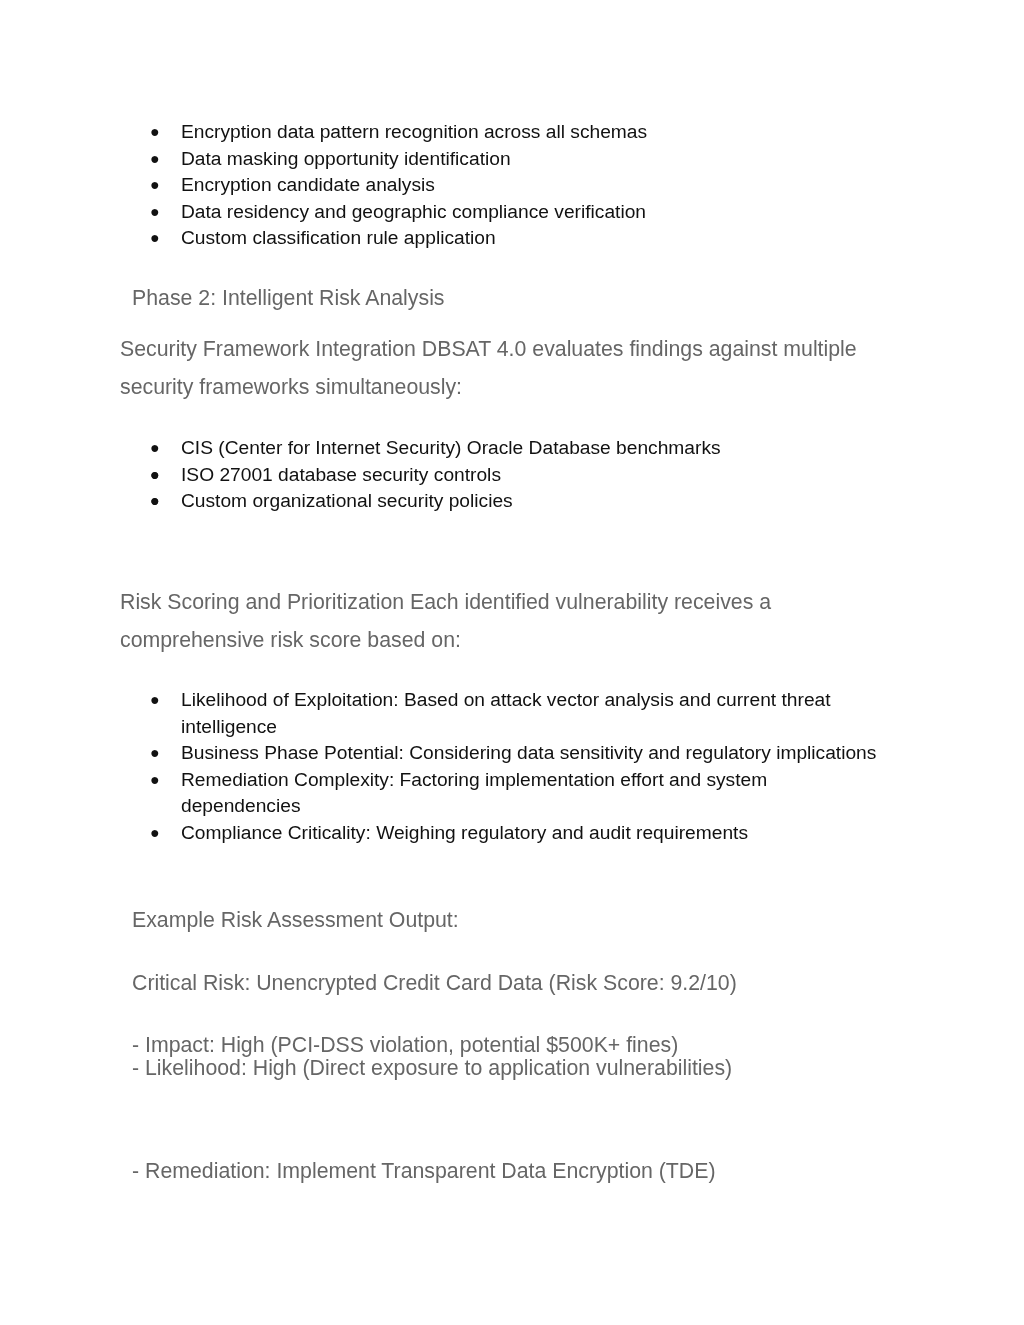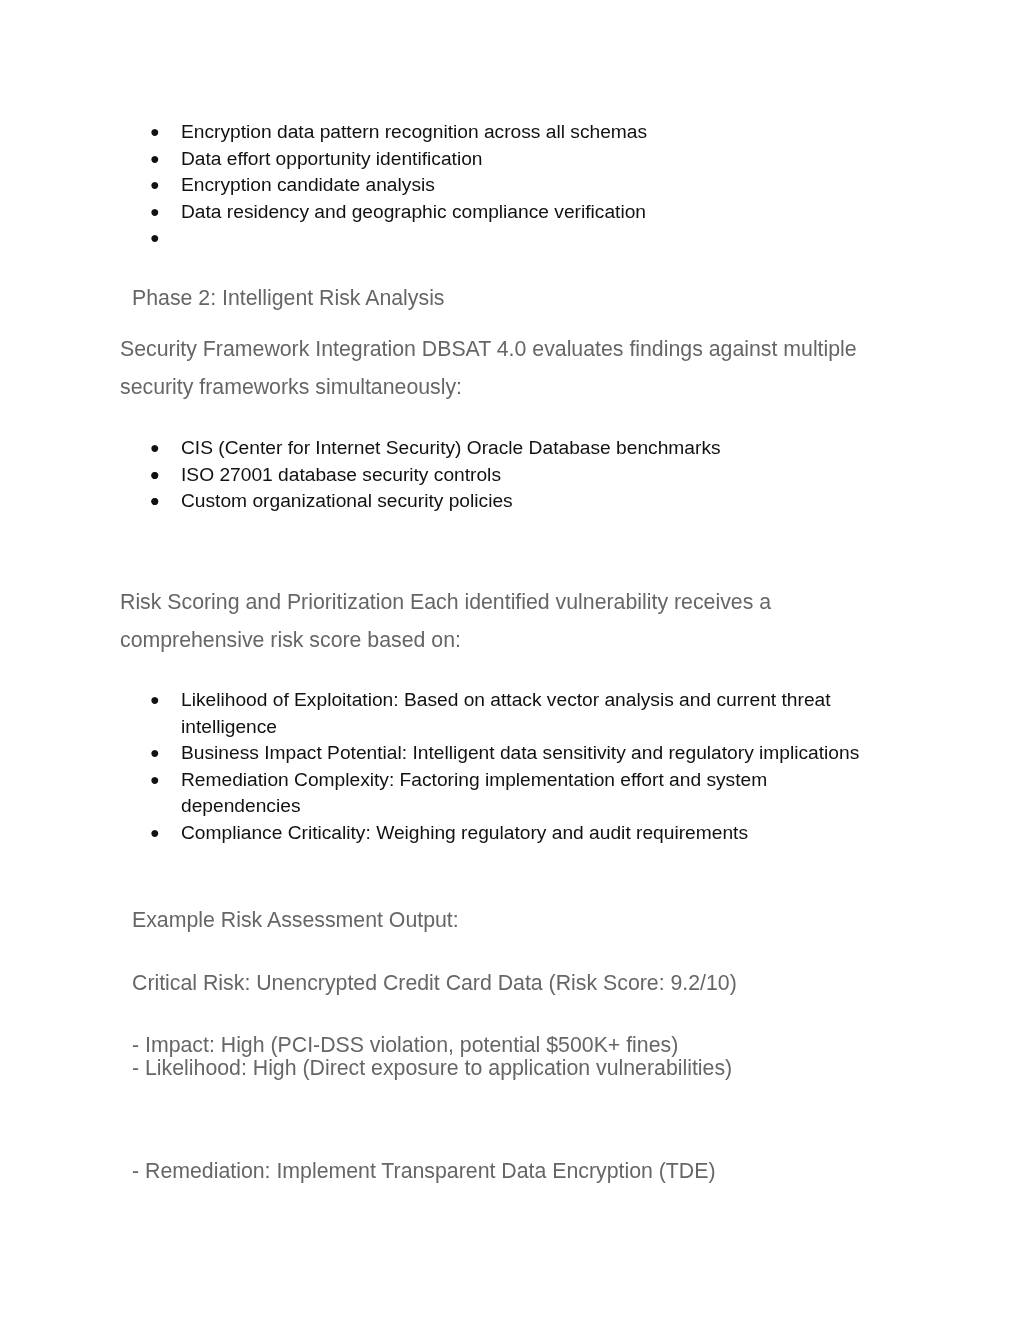--- a/index.html
+++ b/index.html
@@ -11,43 +11,43 @@
     .para { position: absolute; left: 120px; width: 800px; color: #666666; font-size: 21.3px; line-height: 37.5px; margin: 0; }
     .line { position: absolute; left: 120px; color: #666666; font-size: 21.3px; line-height: 28px; margin: 12px; white-space: nowrap; }
   </style>
 </head>
 <body>
 
 <div class="page">
 
   <ul class="bullets" style="top:119px;">
     <li><span class="dot">●</span><span>Encryption data pattern recognition across all schemas</span></li>
-    <li><span class="dot">●</span><span>Data effort opportunity identification</span></li>
+    <li><span class="dot">●</span><span>Data masking opportunity identification</span></li>
     <li><span class="dot">●</span><span>Encryption candidate analysis</span></li>
     <li><span class="dot">●</span><span>Data residency and geographic compliance verification</span></li>
-    <li><span class="dot">●</span></li>
+    <li><span class="dot">●</span><span>Custom classification rule application</span></li>
   </ul>
 
   <p class="line" style="top:272px;">Phase 2: Intelligent Risk Analysis</p>
 
   <p class="para" style="top:331px;">Security Framework Integration DBSAT 4.0 evaluates findings against multiple security frameworks simultaneously:</p>
 
   <ul class="bullets" style="top:435px;">
     <li><span class="dot">●</span><span>CIS (Center for Internet Security) Oracle Database benchmarks</span></li>
     <li><span class="dot">●</span></li>
     <li><span class="dot">●</span><span>ISO 27001 database security controls</span></li>
     <li><span class="dot">●</span></li>
     <li><span class="dot">●</span><span>Custom organizational security policies</span></li>
   </ul>
 
   <p class="para" style="top:584px;">Risk Scoring and Prioritization Each identified vulnerability receives a comprehensive risk score based on:</p>
 
   <ul class="bullets" style="top:687px; width:730px;">
     <li><span class="dot">●</span><span>Likelihood of Exploitation: Based on attack vector analysis and current threat intelligence</span></li>
-    <li><span class="dot">●</span><span>Business Impact Potential: Intelligent data sensitivity and regulatory implications</span></li>
+    <li><span class="dot">●</span><span>Business Phase Potential: Considering data sensitivity and regulatory implications</span></li>
     <li><span class="dot">●</span><span>Remediation Complexity: Factoring implementation effort and system dependencies</span></li>
     <li><span class="dot">●</span><span>Compliance Criticality: Weighing regulatory and audit requirements</span></li>
   </ul>
 
   <p class="line" style="top:894px;">Example Risk Assessment Output:</p>
   <p class="line" style="top:957px;text-align:right;">Critical Risk: Unencrypted Credit Card Data (Risk Score: 9.2/10)</p>
   <p class="line" style="top:1019px;">- Impact: High (PCI-DSS violation, potential $500K+ fines)</p>
   <p class="line" style="top:1042px;">- Likelihood: High (Direct exposure to application vulnerabilities)</p>
   <p class="line" style="top:1145px;">- Remediation: Implement Transparent Data Encryption (TDE)</p>
 

